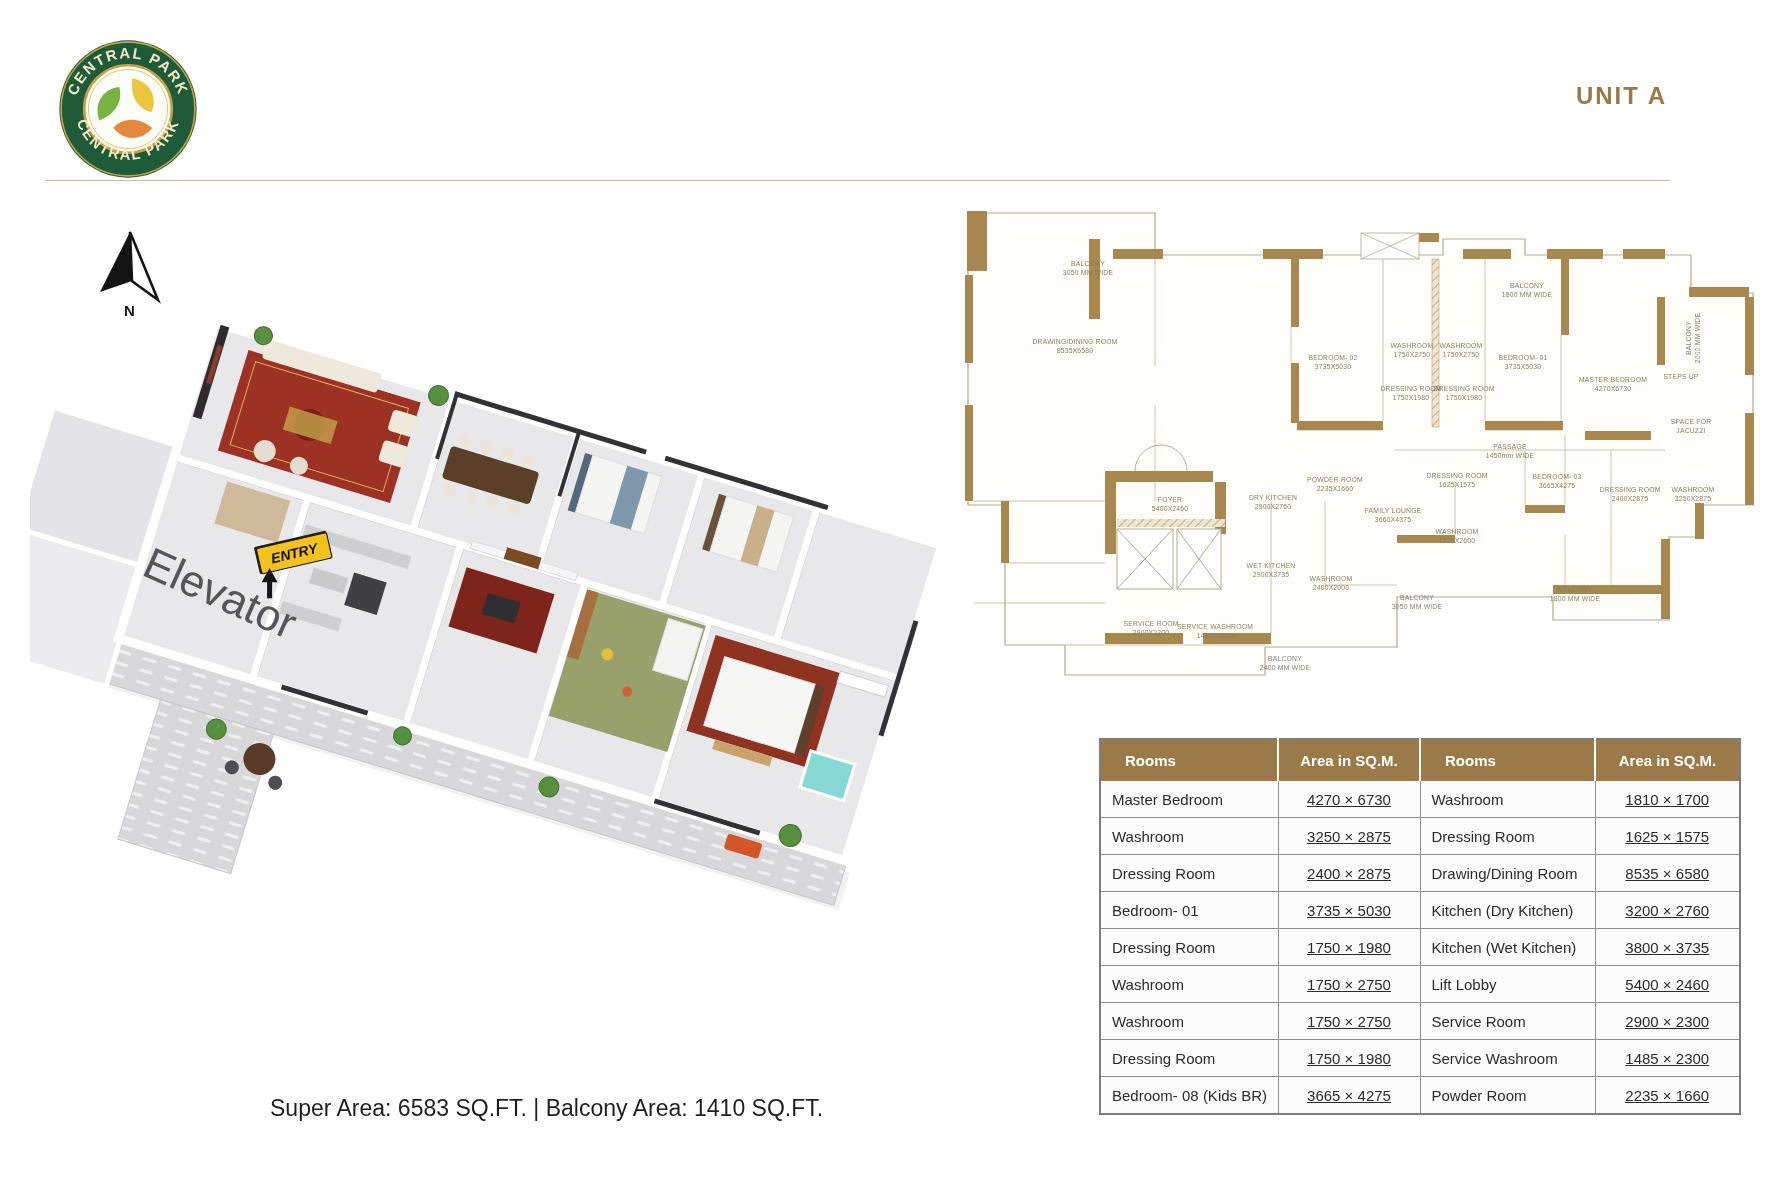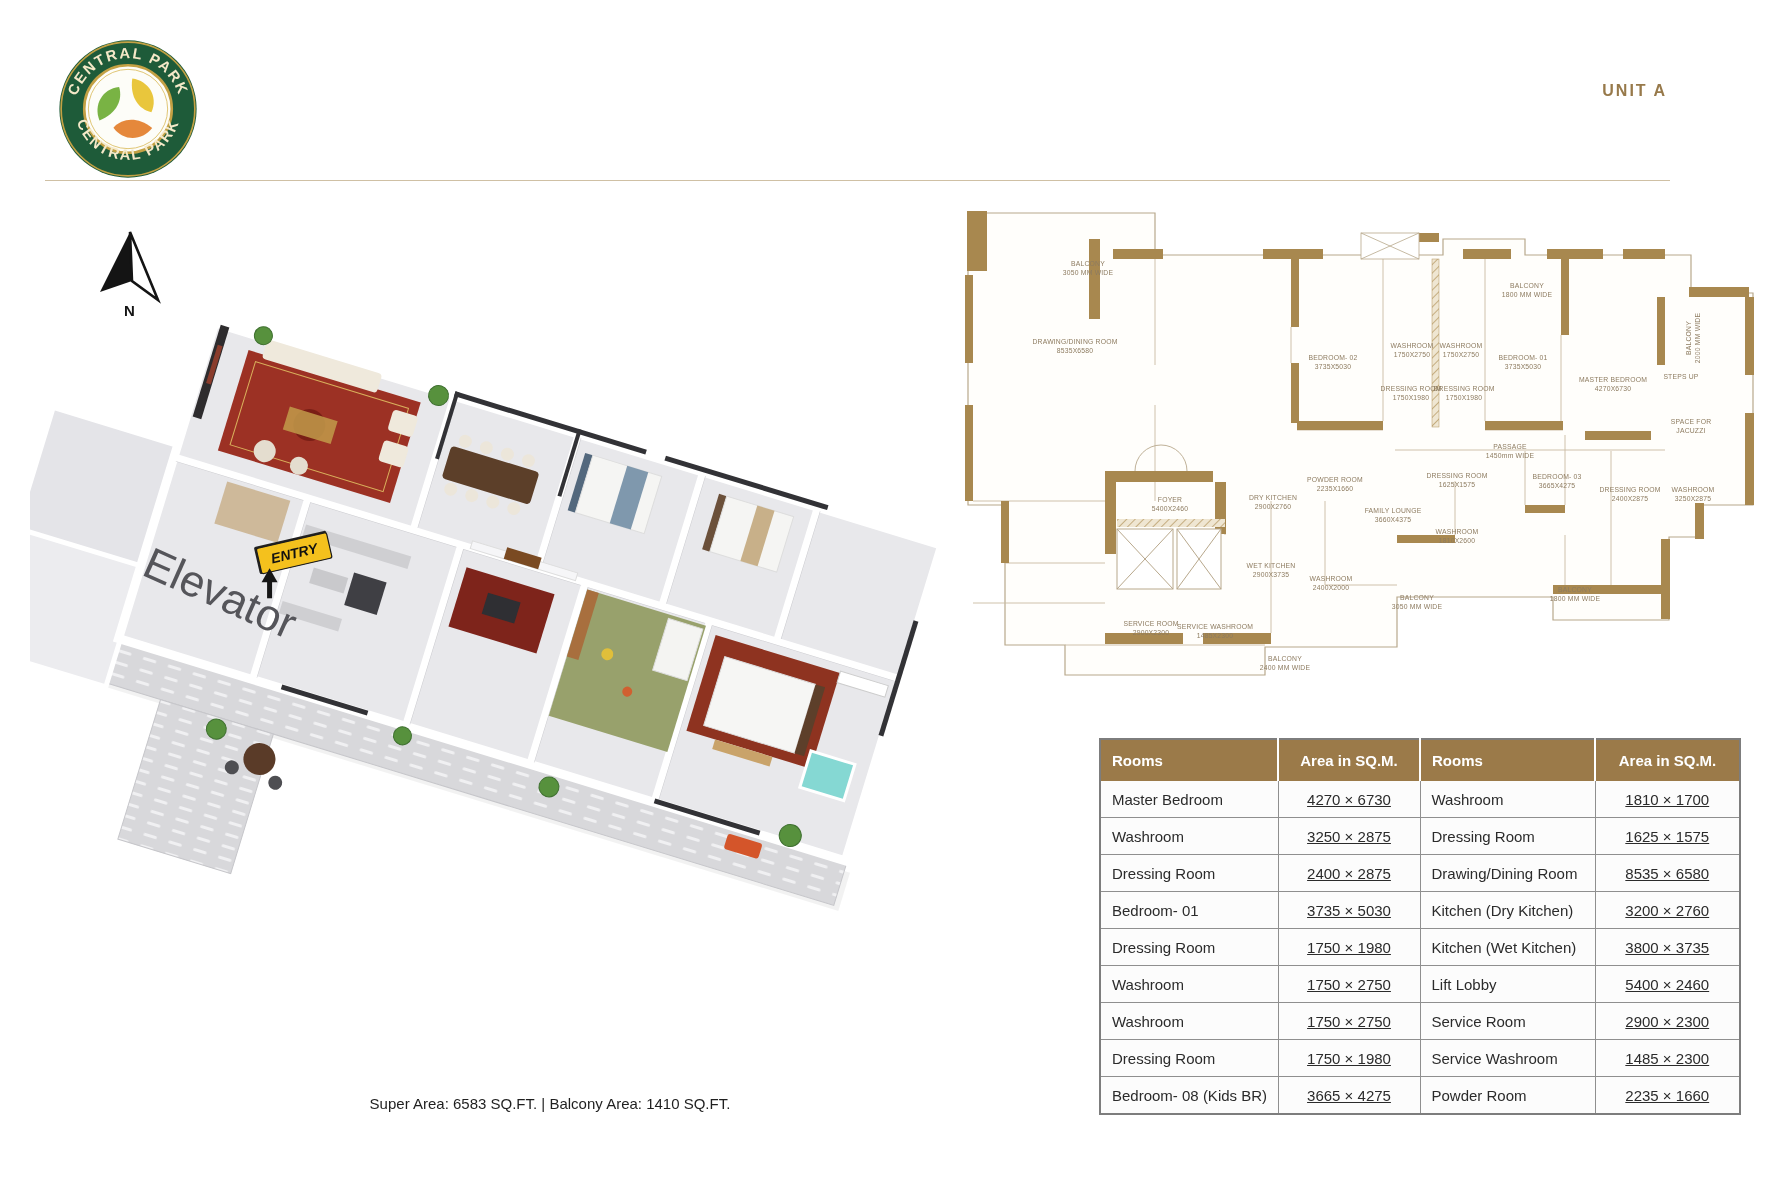--- a/index.html
+++ b/index.html
@@ -3,51 +3,51 @@
 <meta charset="utf-8">
 <style>
   html,body{margin:0;padding:0;background:#ffffff;}
   body{width:1787px;height:1191px;position:relative;overflow:hidden;
        font-family:"Liberation Sans","DejaVu Sans",sans-serif;}
 
   
   .logo{position:absolute;left:57px;top:38px;width:142px;height:142px;}
   .titleblock{position:absolute;right:120px;top:78px;text-align:right;}
   .title{font-size:42px;letter-spacing:2px;color:#a28457;font-weight:400;line-height:1.05;}
-  .subtitle{font-size:16px;letter-spacing:2px;color:#97794a;font-weight:bold;margin-top:4px;}
+  .subtitle{font-size:24px;letter-spacing:2px;color:#97794a;font-weight:bold;margin-top:4px;}
   .divider{position:absolute;left:45px;top:180px;width:1625px;height:1px;background:#cfc0a4;}
 
   
   .compass{position:absolute;left:92px;top:228px;width:72px;height:92px;}
 
   
   .plan3d{position:absolute;left:30px;top:268px;width:940px;height:660px;}
 
   
-  .footer-area{position:absolute;left:270px;top:1095px;width:560px;text-align:center;
-               font-size:15px;color:#1f1f1f;}
+  .footer-area{position:absolute;left:270px;top:1095px;width:560px;
+               font-size:23px;color:#1f1f1f;}
 
   
   .plan2d{position:absolute;left:965px;top:205px;width:792px;height:512px;}
   .plan2d svg{position:absolute;left:0;top:0;}
   .plan2d-labels{position:absolute;left:0;top:0;width:100%;height:100%;}
   .plabel{position:absolute;transform:translate(-50%,-50%);text-align:center;
           font-size:6.8px;line-height:1.3;color:#8d7b60;white-space:nowrap;
           letter-spacing:.2px;}
 
   
   .area-table-wrap{position:absolute;left:1099px;top:738px;}
   table.areas{border-collapse:collapse;table-layout:fixed;width:640px;
               border:2px solid #7d7d7d;background:#fcfcfc;}
   table.areas col.c1{width:178px;} table.areas col.c2{width:142px;}
   table.areas col.c3{width:175px;} table.areas col.c4{width:145px;}
   table.areas th{background:#9b7a49;color:#ffffff;font-size:15px;height:38px;
                  font-weight:bold;border:1px solid #9b7a49;}
   table.areas th + th{border-left:2px solid #ffffff;}
-  table.areas th.room{text-align:left;padding-left:11px;}
+  table.areas th.room{text-align:left;padding-left:24px;}
   table.areas th.area{text-align:center;}
   table.areas td{border:1px solid #8f8f8f;font-size:15px;color:#2b2b2b;height:36px;
                  padding:0;background:#fcfcfc;}
   table.areas td.room{text-align:left;padding-left:11px;}
   table.areas td.area{text-align:center;text-decoration:underline;}
 </style>
 </head>
 <body>
 
 <svg class="logo" viewBox="0 0 120 120">

